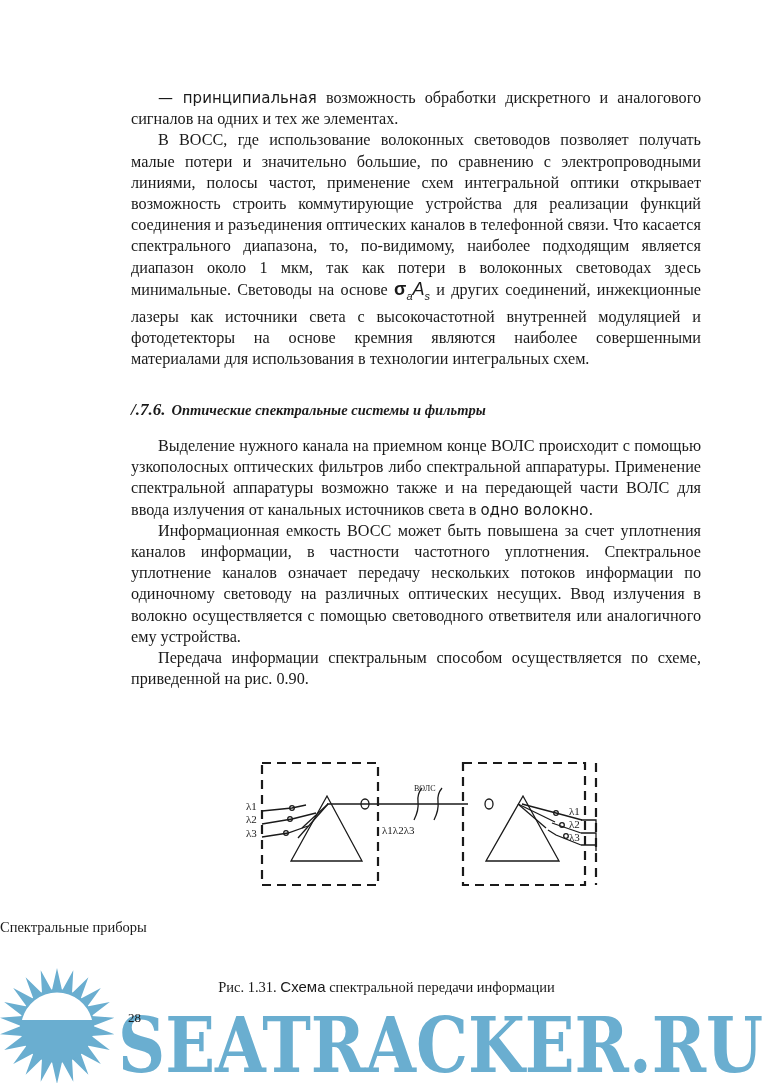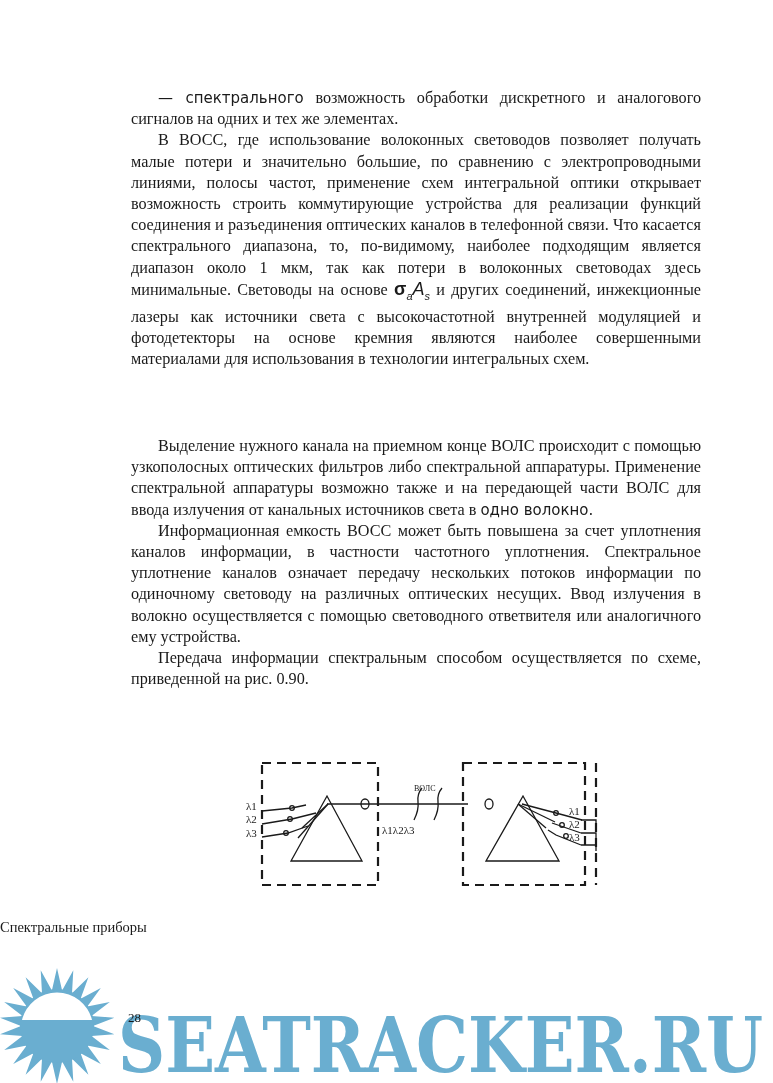--- a/index.html
+++ b/index.html
@@ -25,24 +25,25 @@
   .page-number { position: absolute; left: 128px; top: 1010px; font-size: 13px; z-index: 4; }
   .watermark { position: absolute; left: 0; top: 960px; width: 773px; height: 123px; z-index: 2; }
   .wm-text { font-family: "DejaVu Serif", serif; font-weight: bold; }
 </style>
 </head>
 <body>
 
 <div class="page">
 
   <div class="text-block" style="top:88px;">
-    <p class="para"><span class="sans-span">— спектрального</span><span> возможность обработки дискретного и аналогового сигналов на одних и тех же элементах.</span></p>
+    <p class="para"><span class="sans-span">— принципиальная</span><span> возможность обработки дискретного и аналогового сигналов на одних и тех же элементах.</span></p>
     <p class="para"><span>В ВОСС, где использование волоконных световодов позволяет получать малые потери и значительно большие, по сравнению с электропроводными линиями, полосы частот, применение схем интегральной оптики открывает возможность строить коммутирующие устройства для реализации функций соединения и разъединения оптических каналов в телефонной связи. Что касается спектрального диапазона, то, по-видимому, наиболее подходящим является диапазон около 1 мкм, так как потери в волоконных световодах здесь минимальные. Световоды на основе</span> <span class="formula"><span>σ</span><sub>a</sub><i>A</i><sub>s</sub></span><span> и других соединений, инжекционные лазеры как источники света с высокочастотной внутренней модуляцией и фотодетекторы на основе кремния являются наиболее совершенными материалами для использования в технологии интегральных схем.</span></p>
   </div>
 
+  <h3 class="section-heading"><span class="num">/.7.6.</span><span>Оптические спектральные системы и фильтры</span></h3>
 
   <div class="text-block" style="top:436px;">
     <p class="para"><span>Выделение нужного канала на приемном конце ВОЛС происходит с помощью узкополосных оптических фильтров либо спектральной аппаратуры. Применение спектральной аппаратуры возможно также и на передающей части ВОЛС для ввода излучения от канальных источников света в </span><span class="sans-span">одно волокно.</span></p>
     <p class="para">Информационная емкость ВОСС может быть повышена за счет уплотнения каналов информации, в частности частотного уплотнения. Спектральное уплотнение каналов означает передачу нескольких потоков информации по одиночному световоду на различных оптических несущих. Ввод излучения в волокно осуществляется с помощью световодного ответвителя или аналогичного ему устройства.</p>
     <p class="para">Передача информации спектральным способом осуществляется по схеме, приведенной на рис. 0.90.</p>
   </div>
 
   <svg class="figure" viewBox="0 0 370 135" width="370" height="135">
     <g fill="none" stroke="#1a1a1a" stroke-width="2.2" stroke-dasharray="9,6">
       <rect x="26" y="5" width="116" height="122"></rect>
@@ -88,20 +89,21 @@
       <text x="10" y="65">λ2</text>
       <text x="10" y="79">λ3</text>
       <text x="333" y="57">λ1</text>
       <text x="333" y="70">λ2</text>
       <text x="333" y="83">λ3</text>
     </g>
   </svg>
 
   <div class="figure-sub">Спектральные приборы</div>
 
+  <div class="figure-caption"><span>Рис. 1.31.</span> <span class="label">Схема</span><span> спектральной передачи информации</span></div>
 
   <div class="page-number">28</div>
 
   <svg class="watermark" viewBox="0 0 773 123" width="773" height="123">
     <defs>
       <clipPath id="lowerHalf">
           <rect x="0" y="52" width="773" height="80"></rect>
         </clipPath>
       <clipPath id="upperHalf">
           <rect x="0" y="0" width="773" height="52"></rect>

